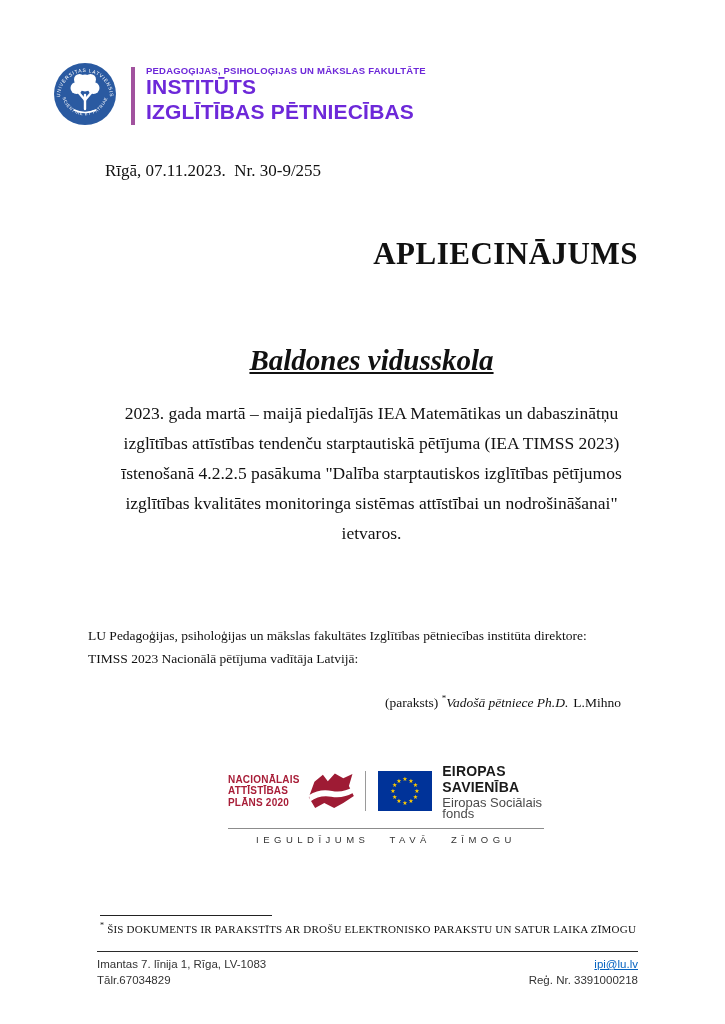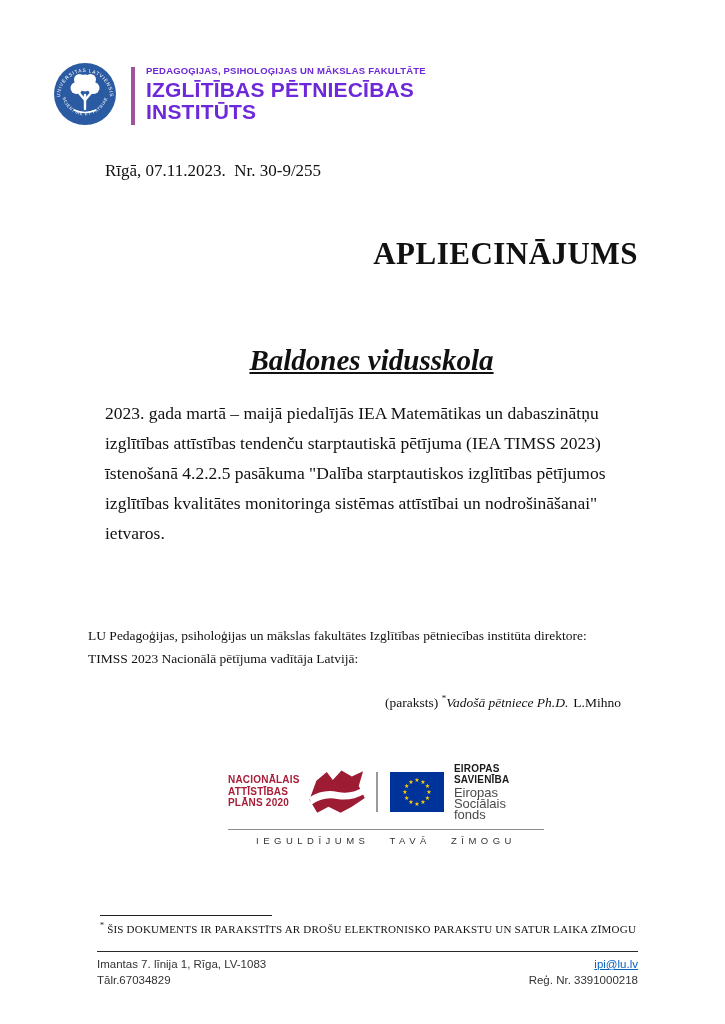--- a/index.html
+++ b/index.html
@@ -13,41 +13,41 @@
   .brand-text{margin-left:11px;margin-top:3px;font-family:"Liberation Sans",sans-serif;color:#6d28d9;}
   .faculty{font-size:9.5px;font-weight:bold;letter-spacing:.2px;}
   .institute{font-size:21px;font-weight:bold;line-height:22px;letter-spacing:.2px;margin-top:3px;}
 
   
   .dateline{position:absolute;left:105px;top:161px;font-size:17px;white-space:pre-wrap;}
   .title{position:absolute;left:105px;top:236px;width:533px;text-align:right;
          font-size:31px;font-weight:bold;letter-spacing:.5px;}
   .school{position:absolute;left:105px;top:344px;width:533px;text-align:center;
           font-size:29px;font-weight:bold;font-style:italic;text-decoration:underline;}
-  .bodytext{position:absolute;left:105px;top:398px;width:533px;text-align:left;
+  .bodytext{position:absolute;left:105px;top:398px;width:533px;text-align:center;
             font-size:17.5px;line-height:30px;}
 
   
   .sigs{position:absolute;left:88px;top:628px;width:533px;font-size:13.5px;line-height:16px;}
   .sig-label{margin-bottom:7px;}
   .sig-line{text-align:right;margin-bottom:6px;white-space:pre-wrap;}
   .sig-line .ital{font-style:italic;}
   .sig-line sup{font-size:9px;vertical-align:super;}
   .sig-name{margin-left:5px;}
 
   
   .logos{position:absolute;left:228px;top:763px;width:316px;}
   .logos-row{display:flex;align-items:center;}
   .nap-text{font-family:"Liberation Sans",sans-serif;color:#a81e38;font-weight:bold;
             font-size:10px;line-height:11.5px;letter-spacing:.2px;}
   .nap-ribbon{margin-left:6px;}
   .logos-vdiv{width:2px;height:40px;background:#9a9a9a;margin:0 12px 0 10px;}
   .eu-flag{flex:0 0 auto;}
   .eu-text{margin-left:10px;font-family:"Liberation Sans",sans-serif;}
-  .eu-title{font-size:10px;font-weight:bold;color:#1a1a1a;letter-spacing:.2px;}
+  .eu-title{font-size:14px;font-weight:bold;color:#1a1a1a;letter-spacing:.2px;}
   .eu-sub{font-size:13px;color:#4a4a4a;line-height:11px;margin-top:2px;}
   .logos-hr{border:none;border-top:1px solid #8c8c8c;margin:9px 0 0 0;width:316px;}
   .slogan{margin-top:5px;text-align:center;font-family:"Liberation Sans",sans-serif;
           font-size:9.5px;color:#333;letter-spacing:4.5px;word-spacing:13px;white-space:nowrap;}
 
   
   .footnote-rule{position:absolute;left:100px;top:915px;width:172px;border-top:1px solid #222;}
   .footnote{position:absolute;left:100px;top:921px;width:540px;font-size:11px;letter-spacing:.2px;}
   .footnote sup{font-size:8px;}
 
@@ -86,22 +86,22 @@
       <g stroke="#ffffff" stroke-width="2.4" fill="none" stroke-linecap="round">
         <path d="M32,47 L32,33"></path>
         <path d="M32,38 L26,31"></path>
         <path d="M32,38 L38,31"></path>
       </g>
       <path d="M21,48 Q32,53 43,48" stroke="#ffffff" stroke-width="1.6" fill="none"></path>
     </svg>
     <div class="brand-bar"></div>
     <div class="brand-text">
       <div class="faculty">PEDAGOĢIJAS, PSIHOLOĢIJAS UN MĀKSLAS FAKULTĀTE</div>
+      <div class="institute" style="margin-top:0;">INSTITŪTS</div>
       <div class="institute">IZGLĪTĪBAS PĒTNIECĪBAS</div>
-      <div class="institute" style="margin-top:0;">INSTITŪTS</div>
     </div>
   </div>
 
   <div class="dateline">Rīgā, 07.11.2023.  Nr. 30-9/255</div>
 
   <div class="title">APLIECINĀJUMS</div>
 
   <div class="school">Baldones vidusskola</div>
 
   <div class="bodytext">

